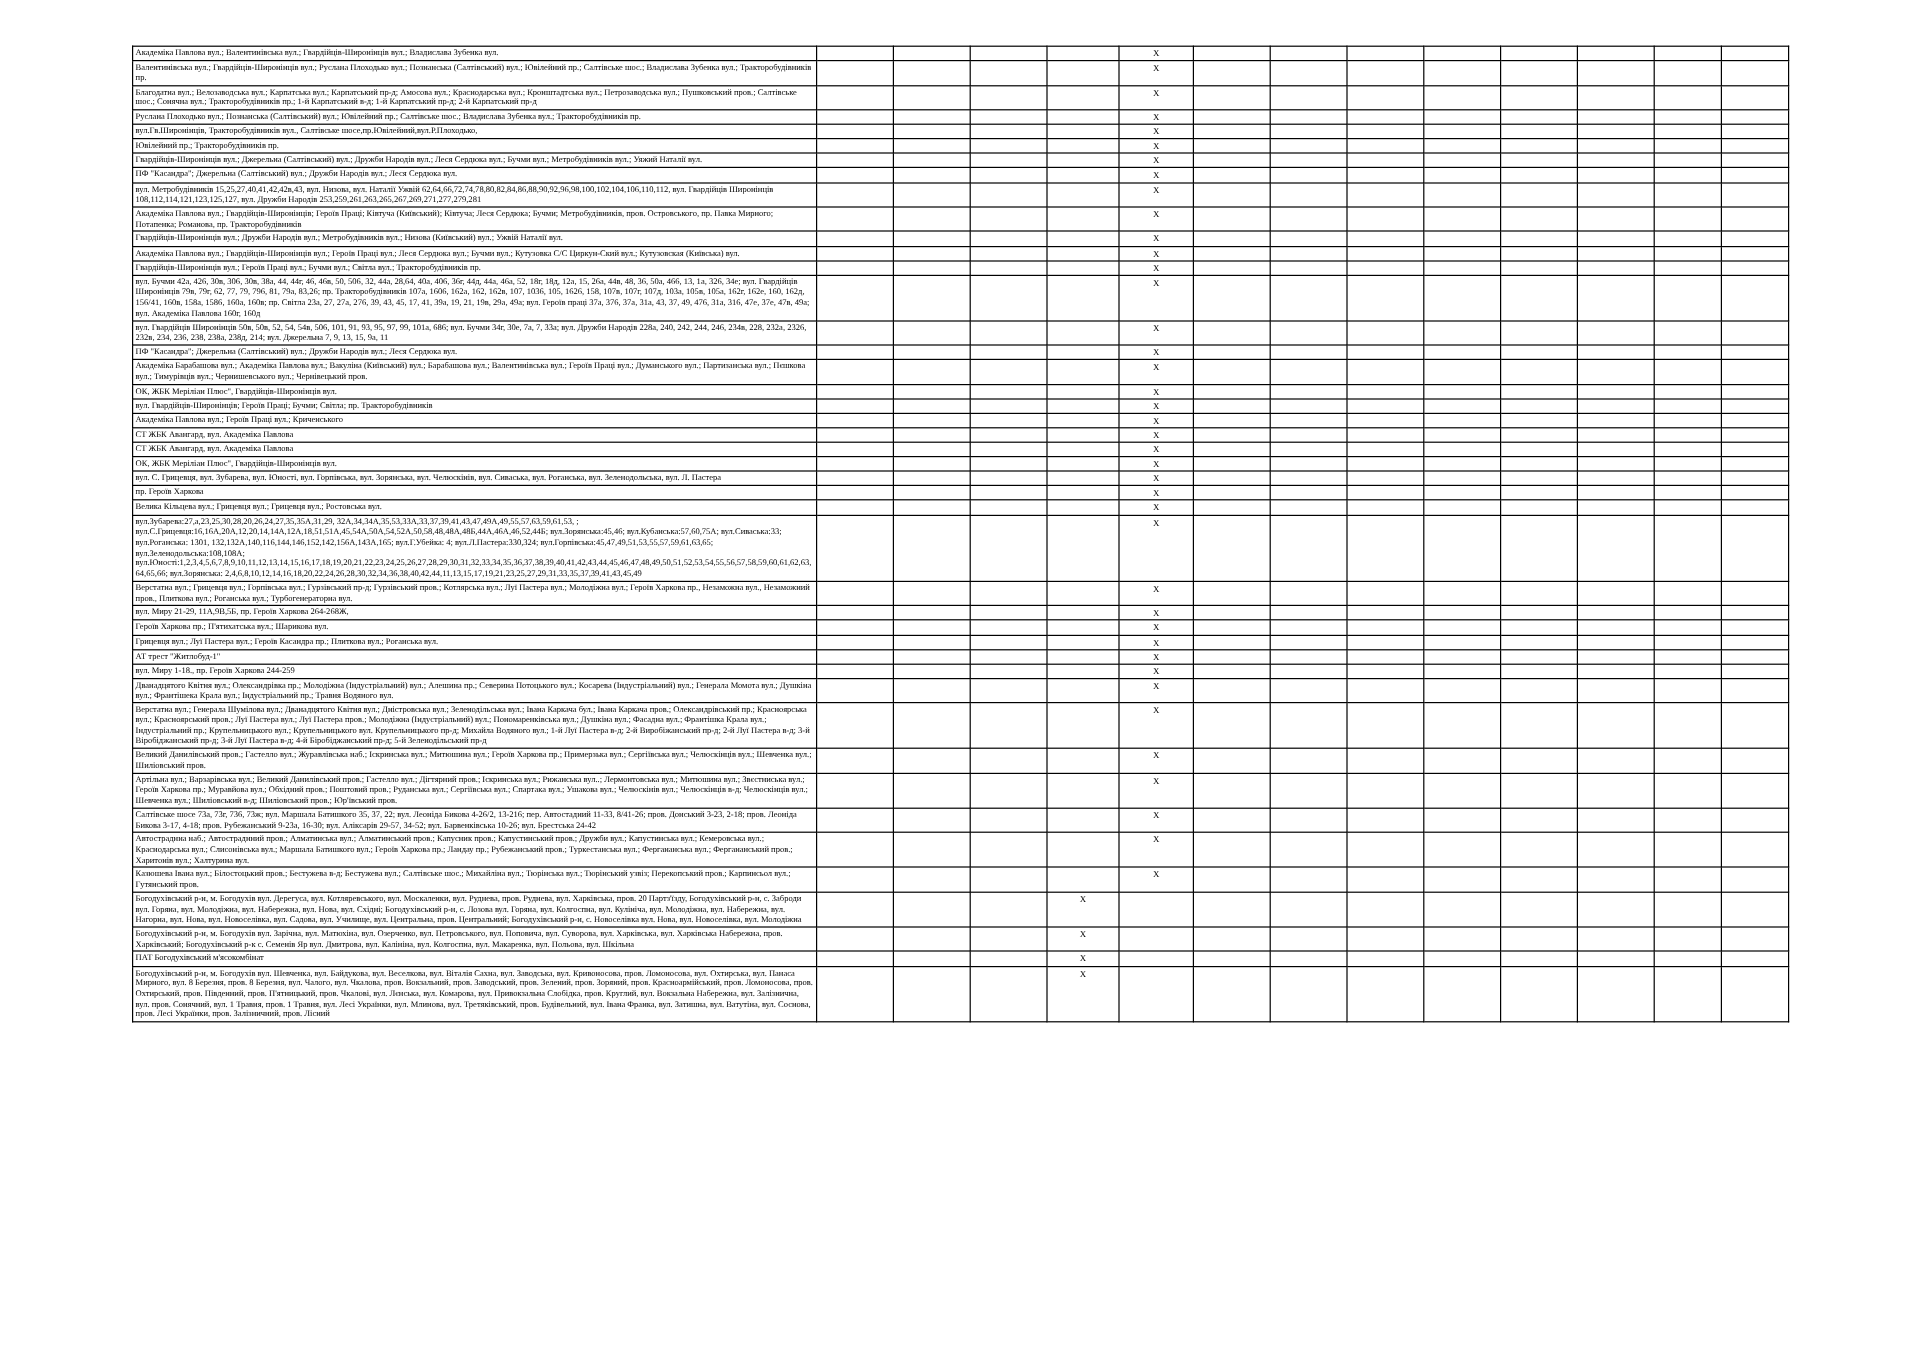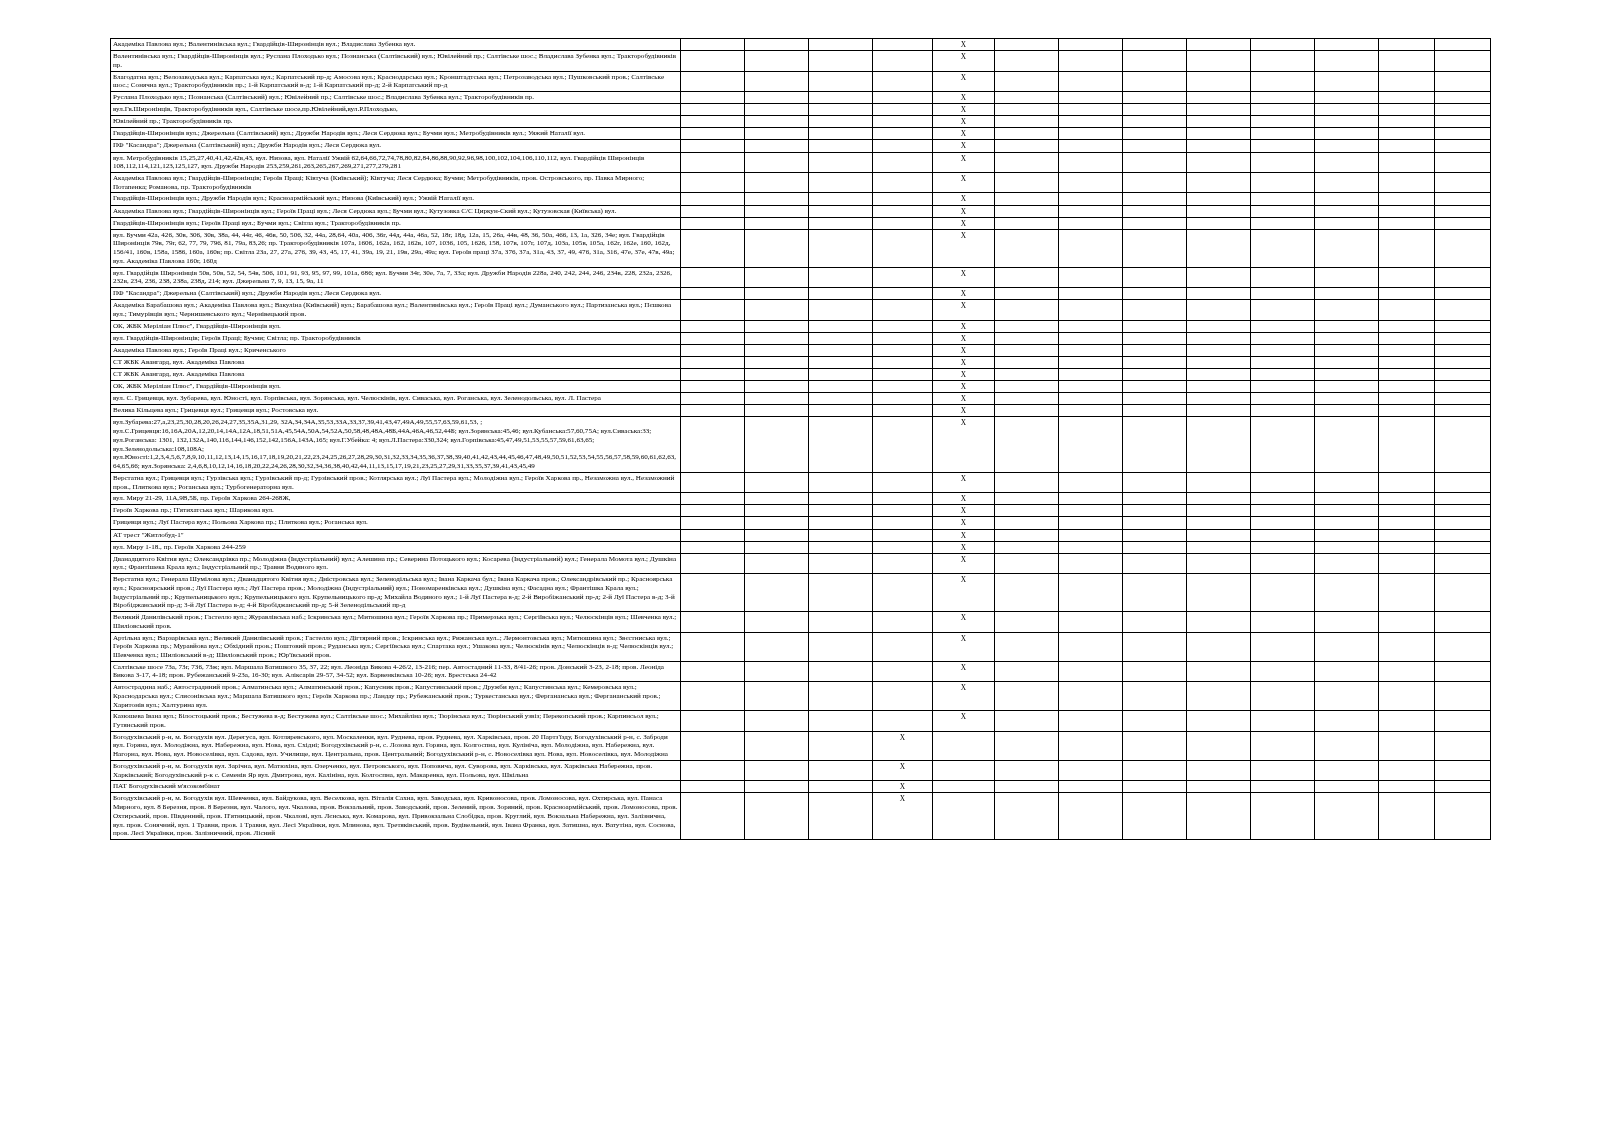--- a/index.html
+++ b/index.html
@@ -240,21 +240,21 @@
           <td class="blank">&nbsp;</td>
           <td class="blank">&nbsp;</td>
           <td class="blank">&nbsp;</td>
           <td class="blank">&nbsp;</td>
           <td class="blank">&nbsp;</td>
           <td class="blank">&nbsp;</td>
           <td class="blank">&nbsp;</td>
           <td class="blank">&nbsp;</td>
         </tr>
         <tr>
-          <td class="desc">Гвардійців-Широнінців вул.; Дружби Народів вул.; Красноармійський вул.; Низова (Київський) вул.; Ужвій Наталії вул.</td>
+          <td class="desc">Гвардійців-Широнінців вул.; Дружби Народів вул.; Метробудівників вул.; Низова (Київський) вул.; Ужвій Наталії вул.</td>
           <td class="blank">&nbsp;</td>
           <td class="blank">&nbsp;</td>
           <td class="blank">&nbsp;</td>
           <td class="blank">&nbsp;</td>
           <td class="mark"><span class="mark-x">X</span></td>
           <td class="blank">&nbsp;</td>
           <td class="blank">&nbsp;</td>
           <td class="blank">&nbsp;</td>
           <td class="blank">&nbsp;</td>
           <td class="blank">&nbsp;</td>
@@ -464,20 +464,36 @@
           <td class="blank">&nbsp;</td>
           <td class="blank">&nbsp;</td>
           <td class="blank">&nbsp;</td>
           <td class="blank">&nbsp;</td>
           <td class="blank">&nbsp;</td>
           <td class="blank">&nbsp;</td>
           <td class="blank">&nbsp;</td>
           <td class="blank">&nbsp;</td>
         </tr>
         <tr>
+          <td class="desc">пр. Героїв Харкова</td>
+          <td class="blank">&nbsp;</td>
+          <td class="blank">&nbsp;</td>
+          <td class="blank">&nbsp;</td>
+          <td class="blank">&nbsp;</td>
+          <td class="mark"><span class="mark-x">X</span></td>
+          <td class="blank">&nbsp;</td>
+          <td class="blank">&nbsp;</td>
+          <td class="blank">&nbsp;</td>
+          <td class="blank">&nbsp;</td>
+          <td class="blank">&nbsp;</td>
+          <td class="blank">&nbsp;</td>
+          <td class="blank">&nbsp;</td>
+          <td class="blank">&nbsp;</td>
+        </tr>
+        <tr>
           <td class="desc">Велика Кільцева вул.; Грицевця вул.; Грицевця вул.; Ростовська вул.</td>
           <td class="blank">&nbsp;</td>
           <td class="blank">&nbsp;</td>
           <td class="blank">&nbsp;</td>
           <td class="blank">&nbsp;</td>
           <td class="mark"><span class="mark-x">X</span></td>
           <td class="blank">&nbsp;</td>
           <td class="blank">&nbsp;</td>
           <td class="blank">&nbsp;</td>
           <td class="blank">&nbsp;</td>
@@ -496,21 +512,21 @@
           <td class="blank">&nbsp;</td>
           <td class="blank">&nbsp;</td>
           <td class="blank">&nbsp;</td>
           <td class="blank">&nbsp;</td>
           <td class="blank">&nbsp;</td>
           <td class="blank">&nbsp;</td>
           <td class="blank">&nbsp;</td>
           <td class="blank">&nbsp;</td>
         </tr>
         <tr>
-          <td class="desc">Верстатна вул.; Грицевця вул.; Гурзівська вул.; Гурзівський пр-д; Гурзівський пров.; Котлярська вул.; Луї Пастера вул.; Молодіжна  вул.; Героїв Харкова пр., Незаможна вул., Незаможний пров., Плиткова вул.; Роганська вул.; Турбогенераторна вул.</td>
+          <td class="desc">Верстатна вул.; Грицевця вул.; Горпівська вул.; Гурзівський пр-д; Гурзівський пров.; Котлярська вул.; Луї Пастера вул.; Молодіжна  вул.; Героїв Харкова пр., Незаможна вул., Незаможний пров., Плиткова вул.; Роганська вул.; Турбогенераторна вул.</td>
           <td class="blank">&nbsp;</td>
           <td class="blank">&nbsp;</td>
           <td class="blank">&nbsp;</td>
           <td class="blank">&nbsp;</td>
           <td class="mark"><span class="mark-x">X</span></td>
           <td class="blank">&nbsp;</td>
           <td class="blank">&nbsp;</td>
           <td class="blank">&nbsp;</td>
           <td class="blank">&nbsp;</td>
           <td class="blank">&nbsp;</td>
@@ -544,21 +560,21 @@
           <td class="blank">&nbsp;</td>
           <td class="blank">&nbsp;</td>
           <td class="blank">&nbsp;</td>
           <td class="blank">&nbsp;</td>
           <td class="blank">&nbsp;</td>
           <td class="blank">&nbsp;</td>
           <td class="blank">&nbsp;</td>
           <td class="blank">&nbsp;</td>
         </tr>
         <tr>
-          <td class="desc">Грицевця вул.; Луї Пастера вул.; Польова Харкова пр.; Плиткова вул.; Роганська вул.</td>
+          <td class="desc">Грицевця вул.; Луї Пастера вул.; Героїв Касандра пр.; Плиткова вул.; Роганська вул.</td>
           <td class="blank">&nbsp;</td>
           <td class="blank">&nbsp;</td>
           <td class="blank">&nbsp;</td>
           <td class="blank">&nbsp;</td>
           <td class="mark"><span class="mark-x">X</span></td>
           <td class="blank">&nbsp;</td>
           <td class="blank">&nbsp;</td>
           <td class="blank">&nbsp;</td>
           <td class="blank">&nbsp;</td>
           <td class="blank">&nbsp;</td>

